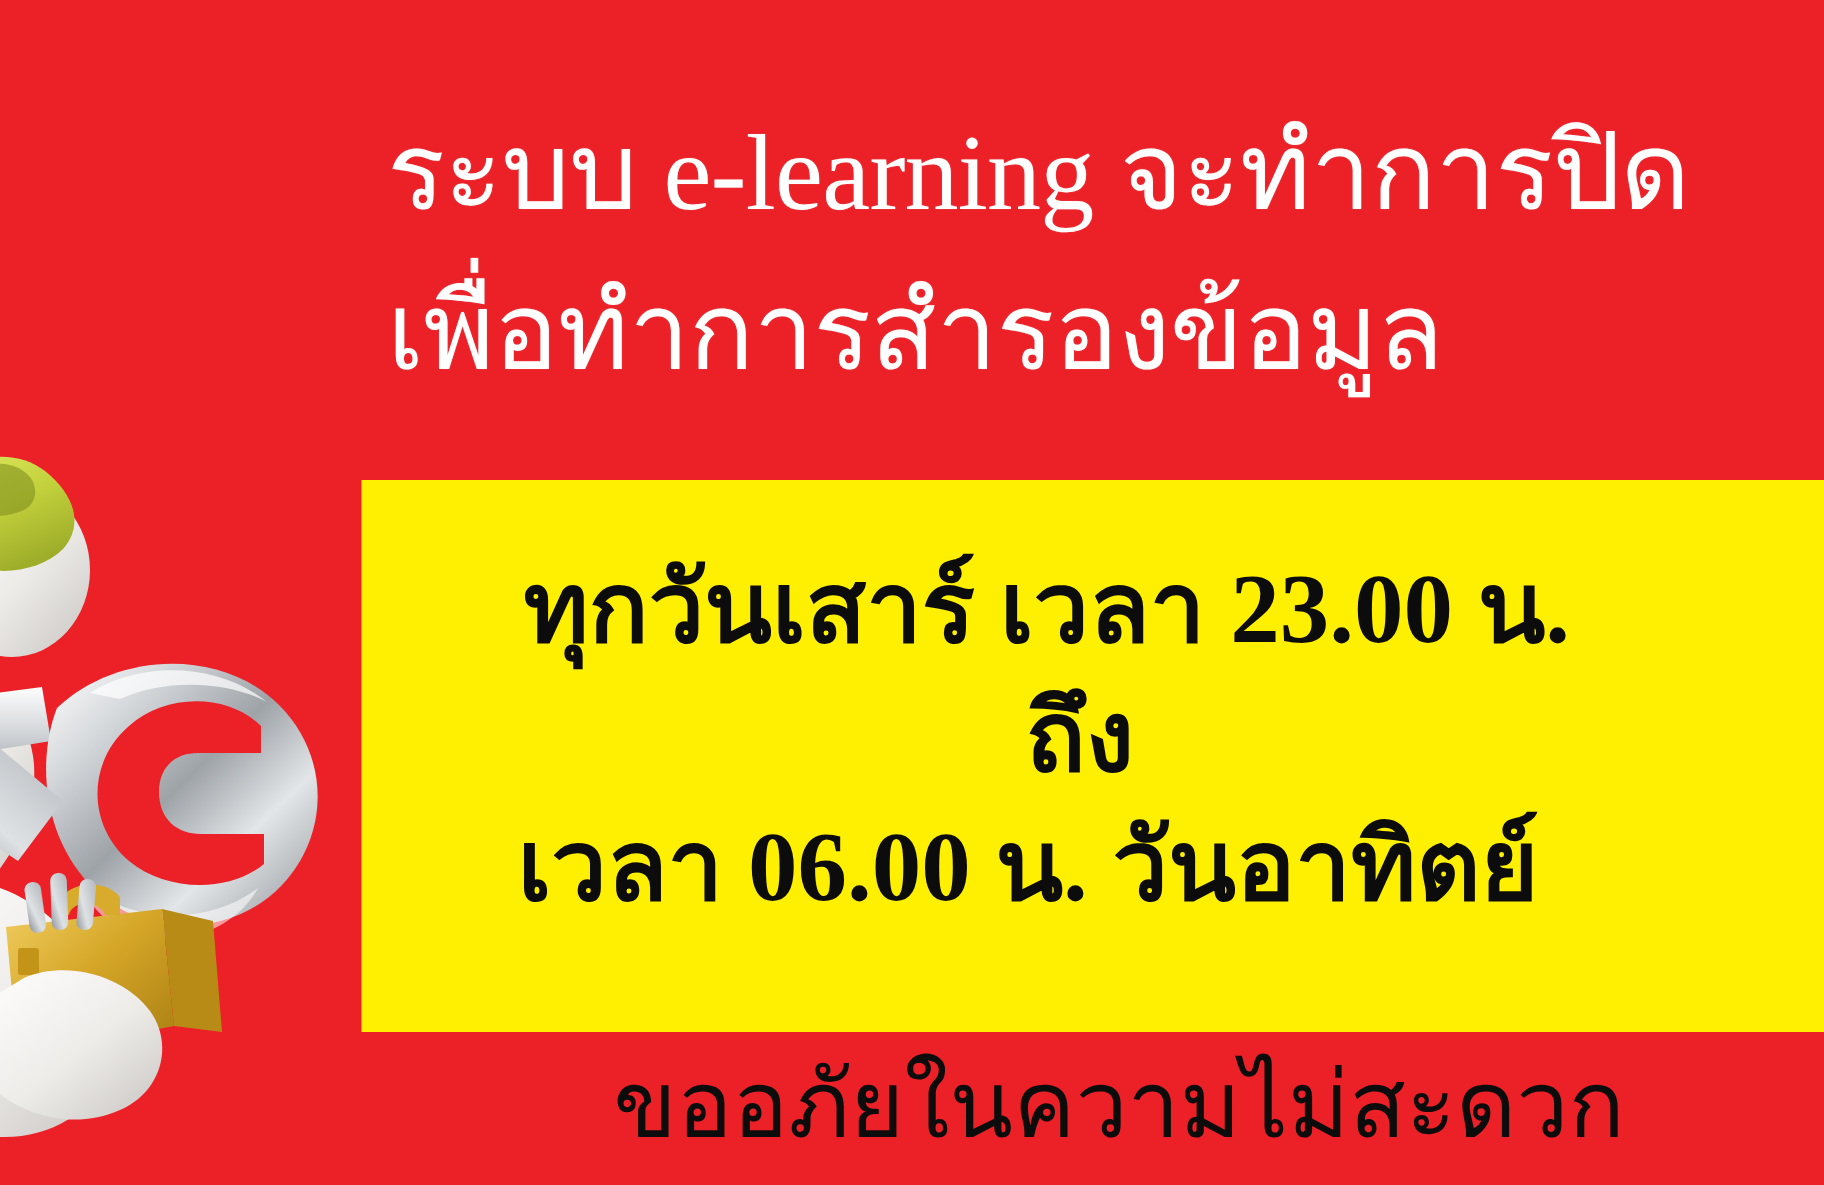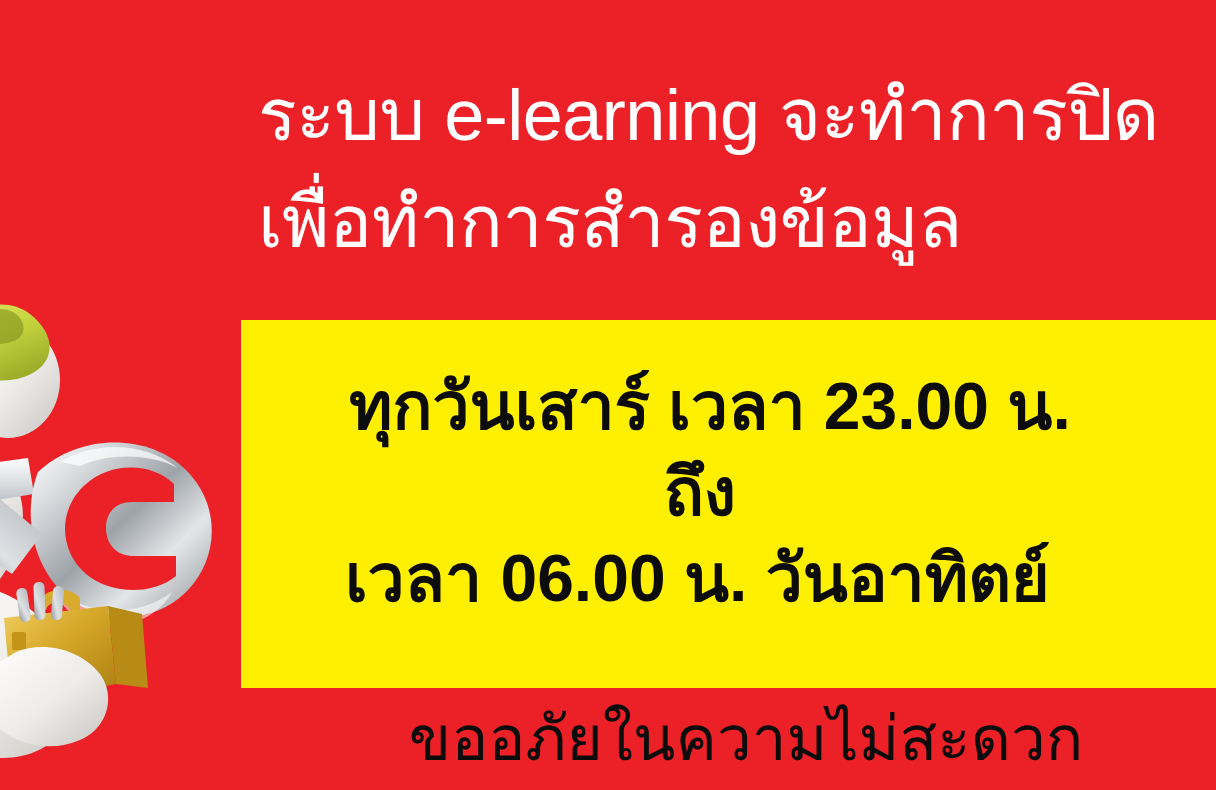--- a/index.html
+++ b/index.html
@@ -8,21 +8,21 @@
     padding: 0;
     background: #ffffff;
   }
 
   .banner {
     position: relative;
     width: 1216px;
     height: 790px;
     overflow: hidden;
     background: #ec2027;
-    font-family: Liberation Sans, sans-serif;
+    font-family: Liberation Serif, serif;
     -webkit-font-smoothing: antialiased;
   }
 
   
   .mascot {
     position: absolute;
     left: -18px;
     top: 288px;
     width: 260px;
     height: 500px;
@@ -65,21 +65,21 @@
     width: 1010px;
   }
   .sched-line {
     color: #0c0c0c;
     font-size: 66px;
     line-height: 1.30;
     font-weight: 700;
     white-space: nowrap;
   }
   .sched-line.l1 { padding-left: 108px; }
-  .sched-line.l2 { padding-left: 64px; text-align: center; width: 790px; }
+  .sched-line.l2 { padding-left: 84px; text-align: center; width: 790px; }
   .sched-line.l3 { padding-left: 104px; }
 
   
   .apology {
     position: absolute;
     left: 241px;
     top: 700px;
     width: 1010px;
     text-align: center;
     color: #0c0c0c;

